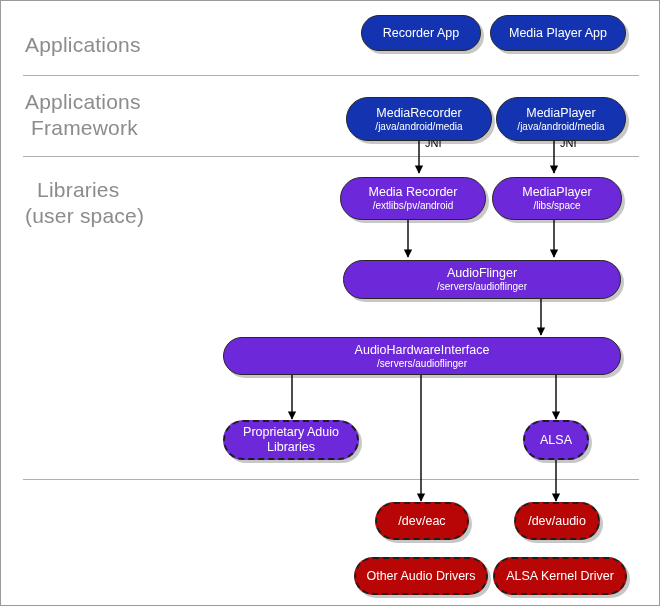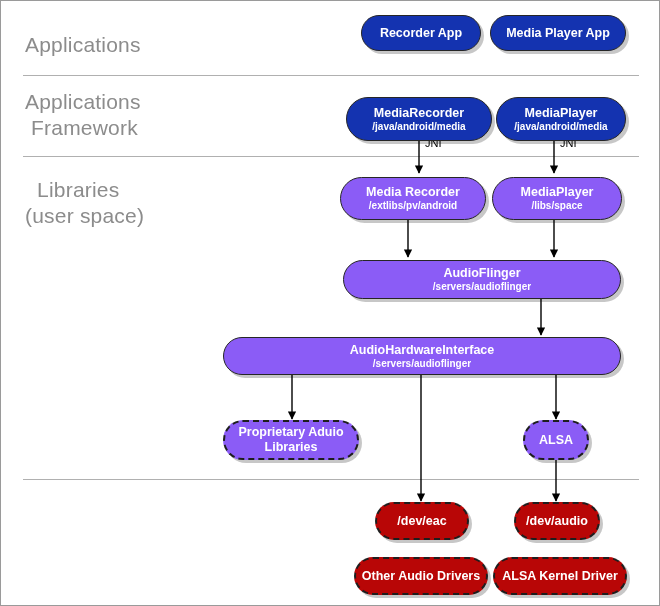--- a/index.html
+++ b/index.html
@@ -47,34 +47,33 @@
     box-sizing: border-box;
     border-radius: 999px;
     display: flex;
     flex-direction: column;
     align-items: center;
     justify-content: center;
     color: #ffffff;
     text-align: center;
     box-shadow: 3px 3px 0 rgba(0,0,0,0.22);
     border: 1px solid #262626;
-    font-weight: bold;
   }
   .node .title {
     font-size: 12.5px;
     line-height: 15px;
     white-space: nowrap;
   }
   .node .sub {
     font-size: 10px;
     line-height: 12px;
     white-space: nowrap;
   }
   .node.blue  { background: #1433b0; }
-  .node.green { background: #8b5cf6; text-align: right; }
+  .node.green { background: #6d28d9; text-align: right; }
   .node.red   { background: #b80606; }
   .node.dashed { border: 2px dashed #1e1e1e; }
   .node.one-line .title { font-size: 12.5px; }
 
   
   .edge-label {
     position: absolute;
     font-size: 11px;
     color: #000000;
     white-space: nowrap;

